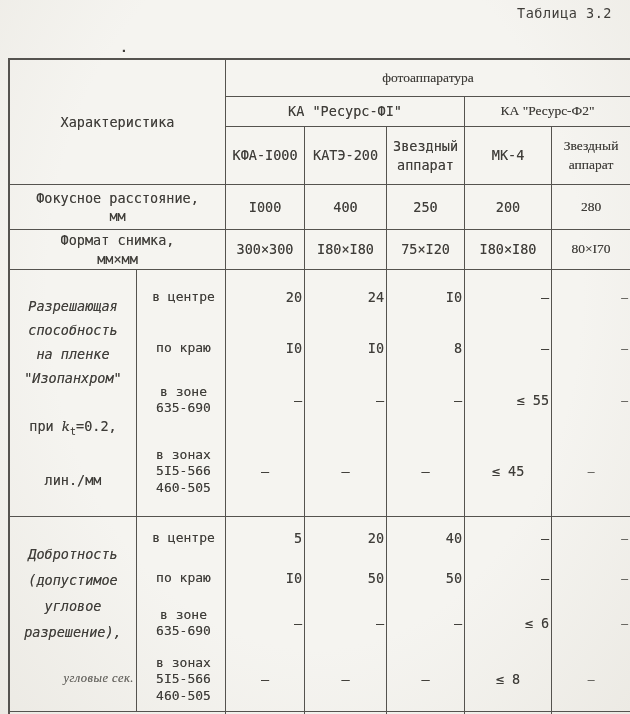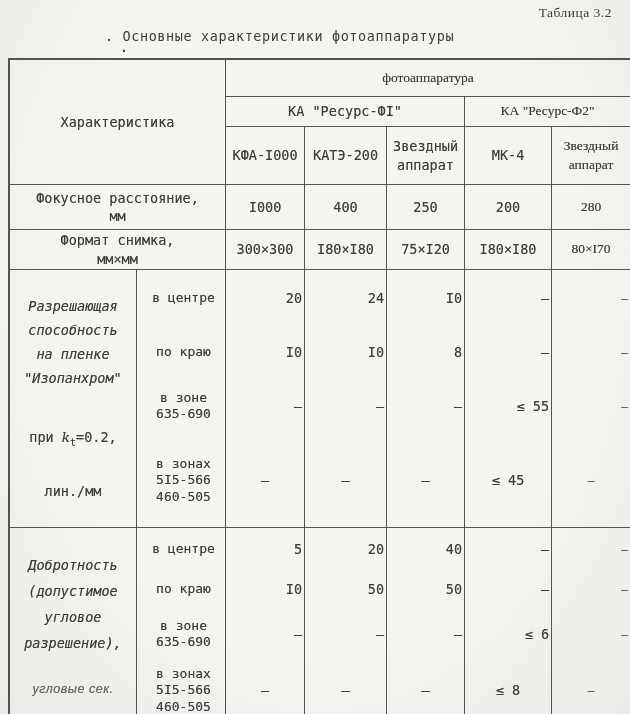--- a/index.html
+++ b/index.html
@@ -15,21 +15,21 @@
     color:var(--ink);
     position:relative;
     overflow:hidden;
   }
   .page{
     position:absolute;inset:0;
     background:radial-gradient(ellipse at 50% 40%, #f5f4f0 60%, #eceae4 100%);
   }
   .doc-title{
     position:absolute;top:5px;right:18px;
-    font-size:13.5px;letter-spacing:.5px;font-family:Liberation Serif, serif;
+    font-size:13.5px;letter-spacing:.5px;
   }
   .doc-caption{
     position:absolute;top:28px;left:105px;
     font-size:13.5px;letter-spacing:.6px;
   }
   .stray-mark{
     position:absolute;top:40px;left:120px;
     font-size:13px;font-weight:bold;
   }
   table.main{
@@ -51,43 +51,42 @@
     text-shadow:0 0 .5px rgba(60,58,54,.55);
   }
   .last{border-right:none;font-family:Liberation Serif, serif;}
   .nb{border-bottom:none;text-align:right;}
   .sub{
     text-align:center;padding-left:7px;
     font-size:13px;line-height:1.25;
   }
   .seclabel{font-size:13.5px;line-height:24px;}
   .seclabel .pre{white-space:pre-line;font-style:italic;}
-  .kline{line-height:24px;margin-top:11px;}
+  .kline{line-height:24px;}
   .ksym{font-style:italic;font-family:"DejaVu Serif",serif;}
   .kline sub{font-size:10px;}
   .q-label{line-height:26px;}
   .handwritten{
-    font-family:Liberation Sans, sans-serif;
+    font-family:Liberation Serif, serif;
     font-style:italic;font-size:12.5px;color:#6b6964;
-    line-height:18px;letter-spacing:.5px;
+    line-height:18px;letter-spacing:.5px;text-align:right;
   }
   
   .rh1{height:37px}.rh2{height:30px}.rh3{height:58px}
   .r-focal{height:45px}.r-format{height:40px}
   .r-res1{height:34px}.r-res2{height:32px}.r-res3{height:34px}.r-res4{height:57px}
   .r-q1{height:33px}.r-q2{height:31px}.r-q3{height:39px}.r-q4{height:49px}
   .r-angle{height:48px}
 </style>
 </head>
 <body>
 
 <div class="page">
 
   <div class="doc-title">Таблица 3.2</div>
-  <div class="doc-caption">. Основные характеристики фотоаппаратуры</div>
   <div class="stray-mark">.</div>
 
   <table class="main">
     <colgroup>
       <col style="width:127px">
         <col style="width:89px">
       <col style="width:79px">
         <col style="width:82px">
         <col style="width:78px">
       <col style="width:87px">

